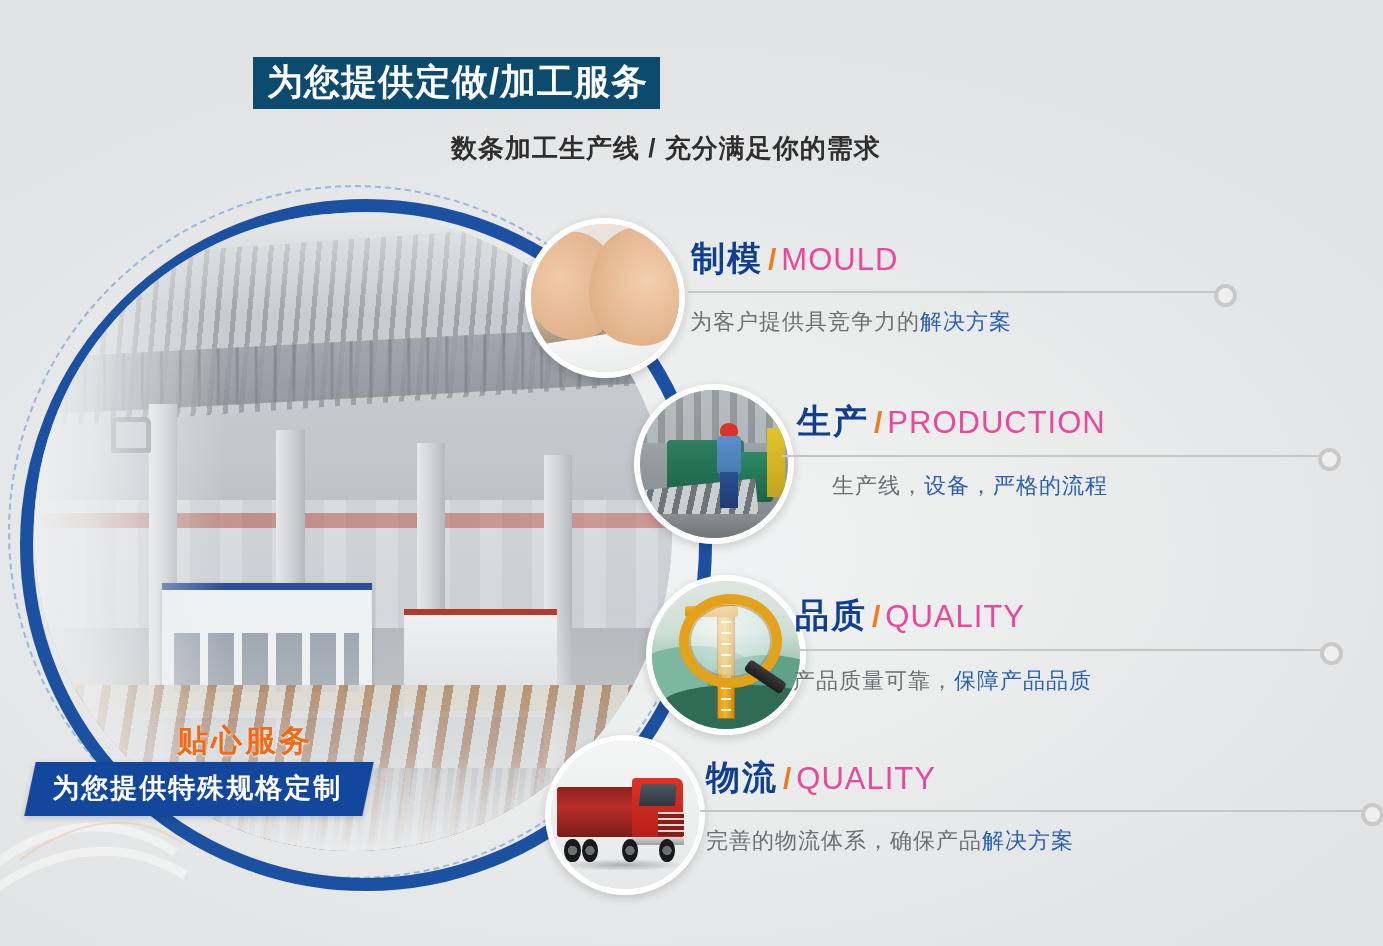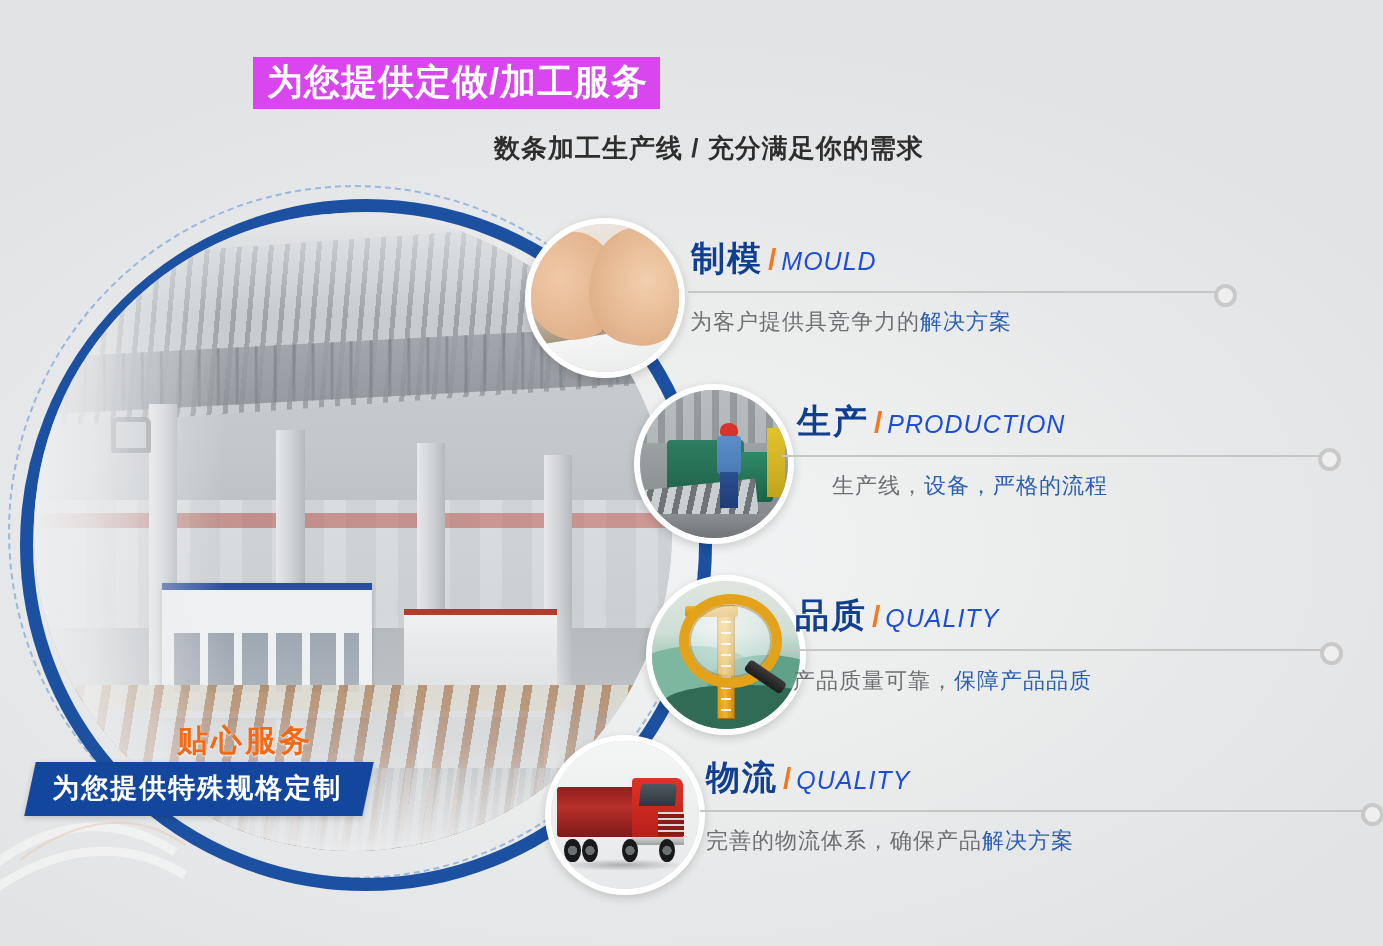--- a/index.html
+++ b/index.html
@@ -11,21 +11,21 @@
     position:relative;
   }
 
   
   .header{position:absolute;left:0;top:0;width:1383px;}
   .title-row{
     position:absolute;left:253px;top:57px;
     display:flex;align-items:center;
   }
   .badge-main{
-    background:#d946ef;
+    background:#0c4a6e;
     color:#ffffff;
     font-size:36px;font-weight:bold;
     letter-spacing:1px;
     padding:7px 12px 9px 14px;
     line-height:1;
     white-space:nowrap;
   }
   .title-orange{
     color:#f26a16;
     font-size:45px;font-weight:bold;
@@ -33,21 +33,20 @@
     line-height:1;
     margin-left:6px;
     white-space:nowrap;
   }
   .subtitle{
     position:absolute;left:451px;top:131px;
     color:#2e2e2e;
     font-size:26px;font-weight:bold;
     letter-spacing:1px;
     white-space:nowrap;
-    margin-left:43px;
   }
 
   
   .ring-zone{position:absolute;left:-10px;top:175px;width:740px;height:760px;}
   .ring-dashed{
     position:absolute;left:18px;top:10px;width:690px;height:690px;
     border-radius:50%;
     border:2px dashed #7fa8d8;
     opacity:.75;
   }
@@ -248,21 +247,21 @@
   
   .conn{position:absolute;height:2px;background:#c6c6c6;}
   .conn-dot{
     position:absolute;width:15px;height:15px;border-radius:50%;
     border:4px solid #c9c9c9;background:#efefef;
   }
 
   .item-head{position:absolute;white-space:nowrap;line-height:1;}
   .item-cn{color:#113f8f;font-size:34px;font-weight:bold;letter-spacing:2px;}
   .item-sep{color:#f07a1c;font-size:30px;font-weight:bold;margin:0 5px;}
-  .item-en{color:#1d4ed8;font-size:25px;letter-spacing:1px;font-style:italic;}
+  .item-en{color:#ec4899;font-size:31px;letter-spacing:1px;}
   .item-desc{
     position:absolute;white-space:nowrap;
     font-size:22px;color:#6d6f71;letter-spacing:1px;
   }
   .item-desc .hl{color:#2b5fb0;}
 </style>
 </head>
 <body>
 
 <div class="header">

